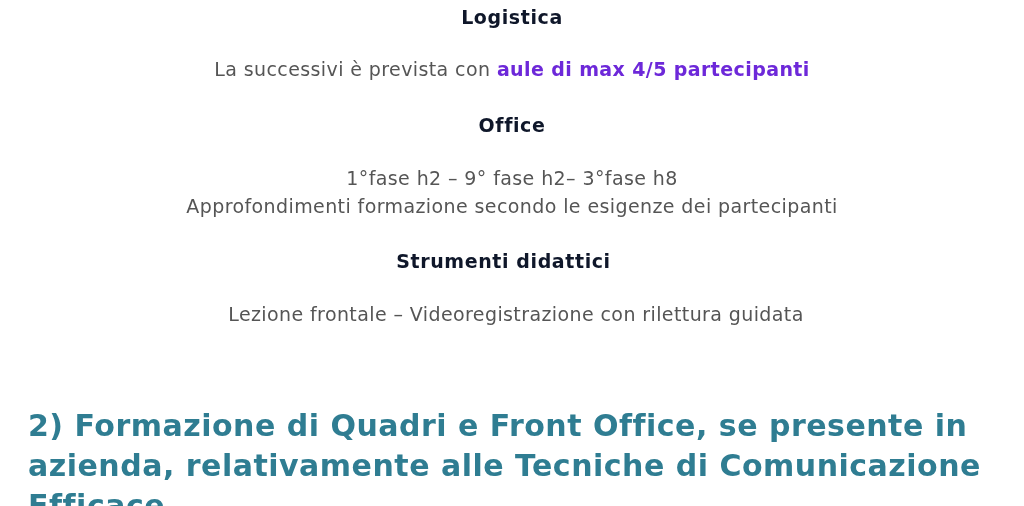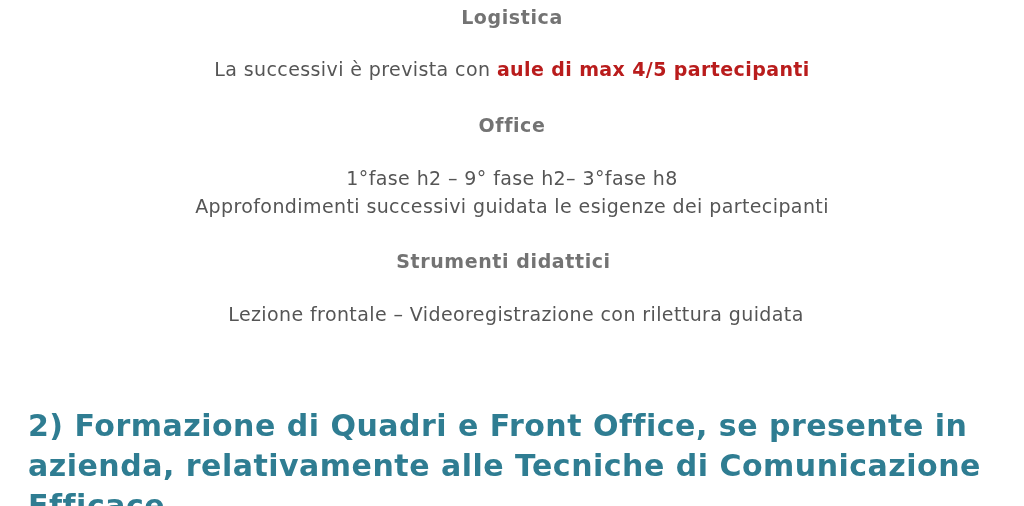--- a/index.html
+++ b/index.html
@@ -19,32 +19,32 @@
     width: 1024px;
     height: 506px;
     box-sizing: border-box;
   }
   .block {
     text-align: center;
   }
   .heading {
     font-size: 19px;
     font-weight: bold;
-    color: #737373;
+    color: #0f172a;
     letter-spacing: 0.6px;
   }
   .body-line {
     font-size: 19px;
     font-weight: 400;
     color: #555555;
     letter-spacing: 0.4px;
   }
   .body-line b {
     font-weight: bold;
-    color: #b91c1c;
+    color: #6d28d9;
   }
   .logistica {
     position: absolute;
     top: 6px;
     left: 0;
     right: 0;
   }
   .logistica-text {
     position: absolute;
     top: 58px;
@@ -101,21 +101,21 @@
 <div class="page">
 
   <div class="block heading logistica">Logistica</div>
 
   <div class="block body-line logistica-text"><span>La successivi è prevista con </span><b>aule di max 4/5 partecipanti</b></div>
 
   <div class="block heading durata">Office</div>
 
   <div class="block body-line durata-l1">1°fase h2 – 9° fase h2– 3°fase h8</div>
 
-  <div class="block body-line durata-l2">Approfondimenti successivi guidata le esigenze dei partecipanti</div>
+  <div class="block body-line durata-l2">Approfondimenti formazione secondo le esigenze dei partecipanti</div>
 
   <div class="block heading strumenti">Strumenti didattici</div>
 
   <div class="block body-line strumenti-text">Lezione frontale –  Videoregistrazione con rilettura guidata</div>
 
   <div class="section-title">2) Formazione di Quadri e Front Office, se presente in azienda, relativamente alle Tecniche di Comunicazione Efficace</div>
 
 </div>
 
 </body></html>

